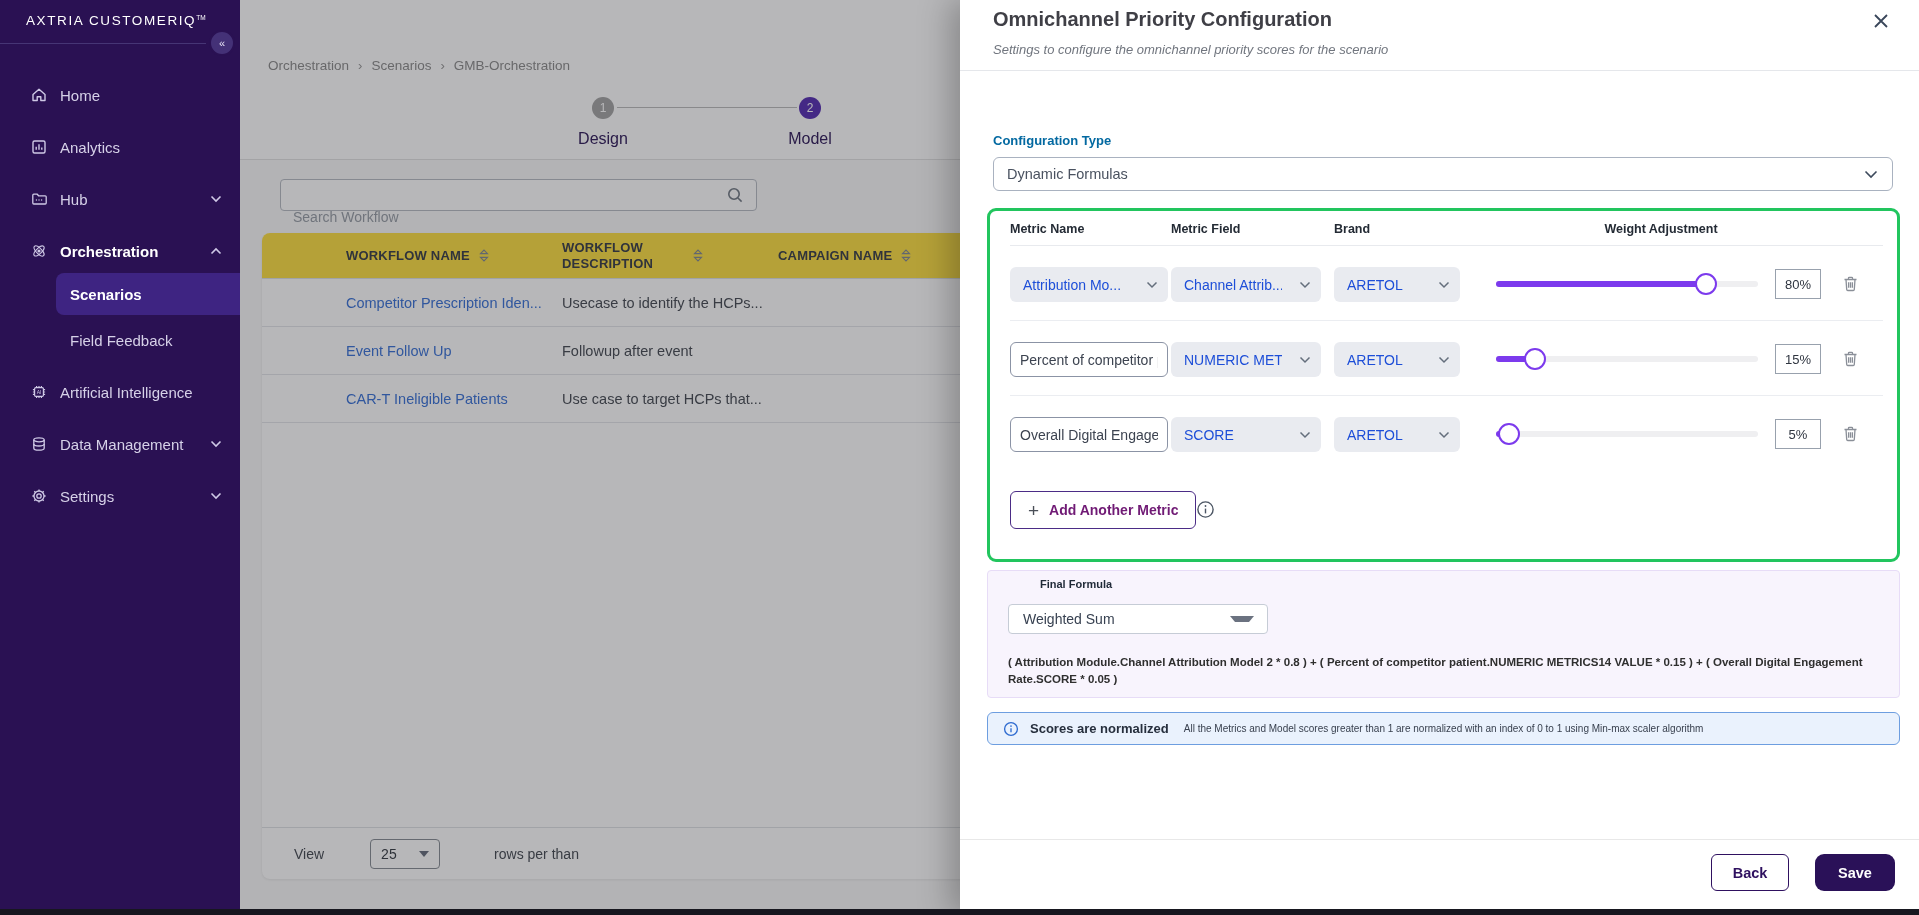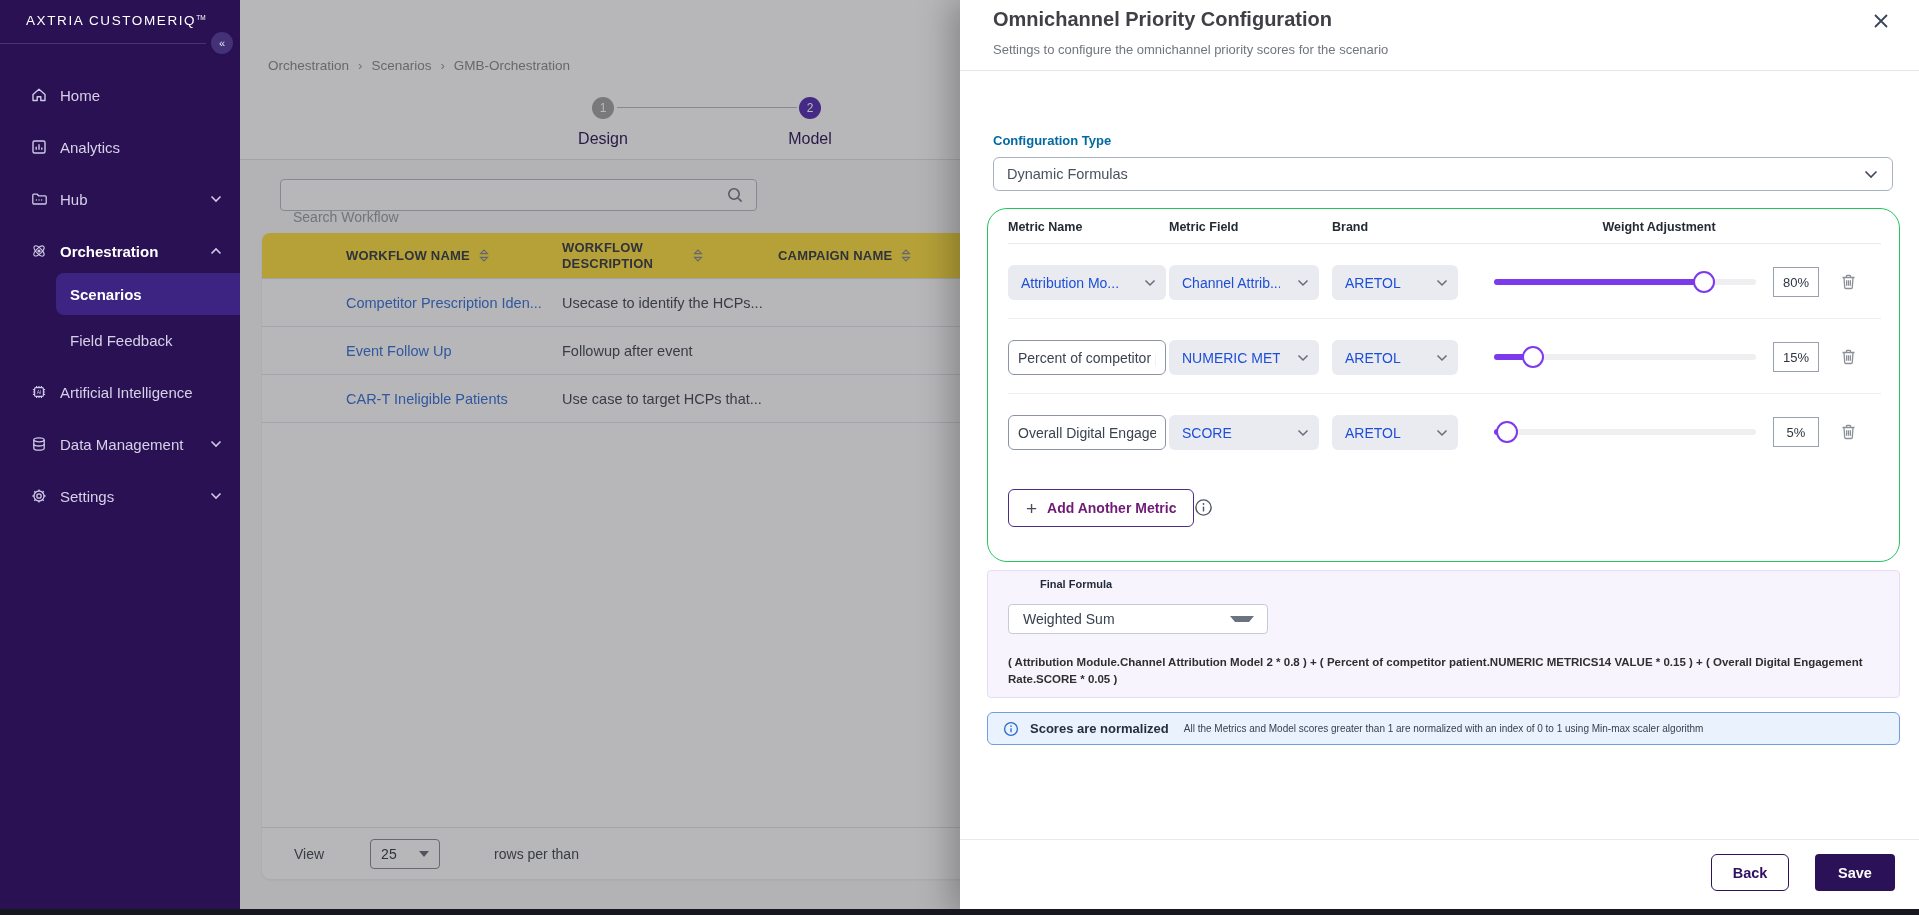--- a/index.html
+++ b/index.html
@@ -68,31 +68,31 @@
   .nav-chev { position:absolute; right:18px; display:flex; color:#cfc9e6; }
   .sub-item { position:absolute; left:56px; width:184px; height:42px; display:flex; align-items:center; cursor:pointer; }
   .sub-item .nav-label { left:14px; }
   .sub-item.active { background:#3e2482; border-radius:8px 0 0 8px; }
   .sub-item.active .nav-label { color:#fff; font-weight:700; }
 
   
   .drawer { position:absolute; left:960px; top:0; width:959px; height:915px; background:#ffffff; z-index:10;
     box-shadow:-10px 0 30px rgba(0,0,0,0.25); }
   .drawer-title { position:absolute; left:33px; top:8px; font-size:20px; font-weight:600; color:#3f3f46; }
-  .drawer-subtitle { position:absolute; left:33px; top:42px; font-size:13px; color:#70757e; }
+  .drawer-subtitle { position:absolute; left:33px; top:42px; font-size:13px; font-style:italic; color:#70757e; }
   .close-btn { position:absolute; left:908px; top:8px; width:26px; height:26px; display:flex; align-items:center; justify-content:center; cursor:pointer; }
   .drawer-hdr-divider { position:absolute; left:0; top:70px; width:100%; height:1px; background:#e5e7eb; }
 
   .cfg-label { position:absolute; left:33px; top:133px; font-size:13px; font-weight:700; color:#0369a1; }
   .cfg-select { position:absolute; left:33px; top:157px; width:900px; height:34px; border:1px solid #a9b2c0;
     border-radius:6px; background:#fff; display:flex; align-items:center; cursor:pointer; }
   .cfg-select span { padding-left:13px; font-size:14.5px; color:#4a5260; }
   .cfg-select .chev { position:absolute; right:14px; display:flex; color:#3d4a5c; }
 
-  .metric-card { position:absolute; left:27px; top:208px; width:913px; height:354px; border:1px solid #22c55e; border-radius:20px; }
+  .metric-card { position:absolute; left:27px; top:208px; width:913px; height:354px; border:3px solid #22c55e; border-radius:9px; }
   .m-head { position:absolute; left:20px; top:0; width:873px; height:35px; border-bottom:1px solid #e8eaee; }
   .m-col-label { position:absolute; top:11px; font-size:12.5px; font-weight:700; color:#242b35; }
   .m-row { position:absolute; left:20px; width:873px; height:74px; }
   .m-row.sep { border-bottom:1px solid #ebedf1; }
   .chip { position:absolute; top:20px; height:35px; background:#e9ebf0; border-radius:6px; display:flex;
     align-items:center; cursor:pointer; }
   .chip span { padding-left:13px; font-size:14px; color:#1d4ed8; white-space:nowrap; overflow:hidden; flex:1; }
   .chip .chev { margin:0 10px 0 4px; display:flex; color:#646e7c; flex:none; }
   .m-input { position:absolute; top:20px; height:35px; background:#fff; border:1px solid #8b93a5; border-radius:6px;
     font-size:14px; color:#3c4350; padding:0 9px; outline:none; font-family:inherit; }
@@ -127,21 +127,21 @@
     border:1px solid #6d9ee0; border-radius:6px; display:flex; align-items:center; padding:0 15px; }
   .ib-icn { display:flex; color:#2e6bd0; flex:none; }
   .ib-title { margin-left:11px; font-size:13px; font-weight:700; color:#262f3d; white-space:nowrap; }
   .ib-text { margin-left:15px; font-size:10px; color:#39414f; white-space:nowrap; }
 
   .drawer-footer { position:absolute; left:0; top:839px; width:100%; height:76px; border-top:1px solid #e8e8e8; }
   .back-btn { position:absolute; right:130px; top:14px; width:78px; height:37px; background:#fff;
     border:1.5px solid #2f1160; border-radius:6px; font-size:14.5px; font-weight:700; color:#2f1160;
     font-family:inherit; cursor:pointer; }
   .save-btn { position:absolute; right:24px; top:14px; width:80px; height:37px; background:#2a1158;
-    border:none; border-radius:4px; font-size:14.5px; font-weight:700; color:#ffffff; font-family:inherit; cursor:pointer; }
+    border:none; border-radius:9px; font-size:14.5px; font-weight:700; color:#ffffff; font-family:inherit; cursor:pointer; }
 
   .bottom-strip { position:absolute; left:0; top:909px; width:1919px; height:6px; background:#17171f; z-index:20; }
 </style>
 </head>
 <body>
 
 <div class="stage">
 
   <div class="main">
     <div class="topbar">

